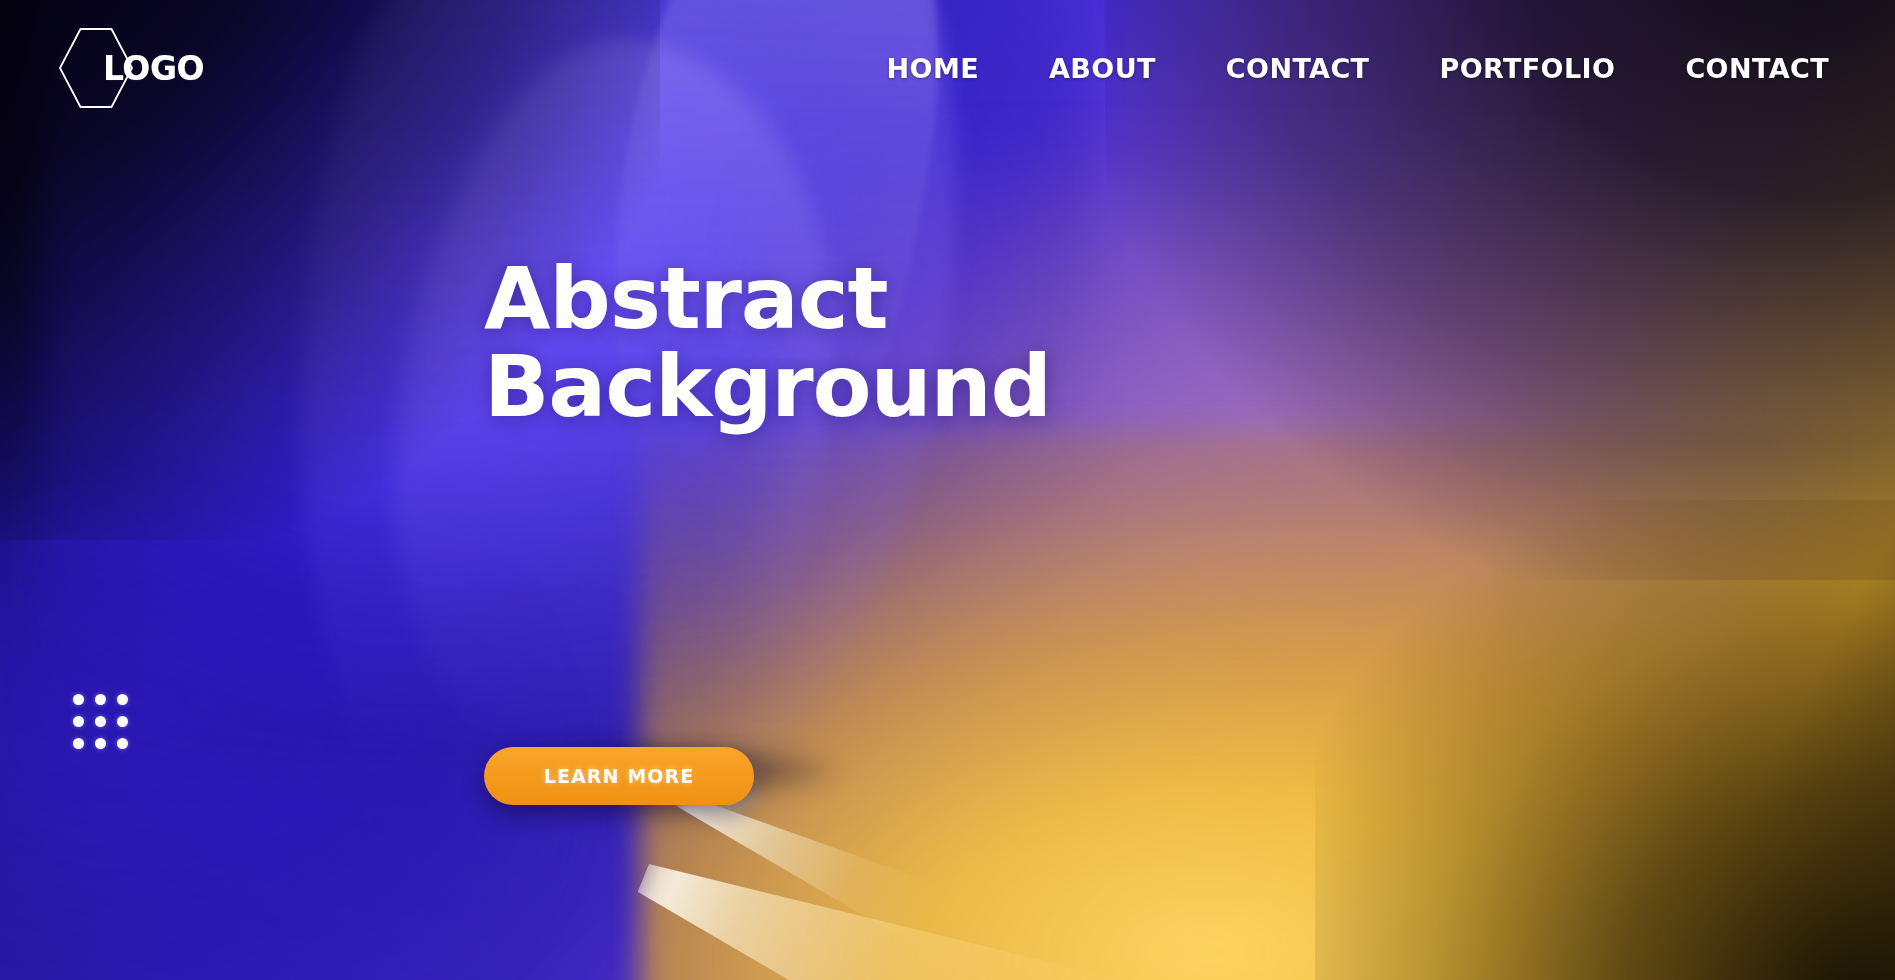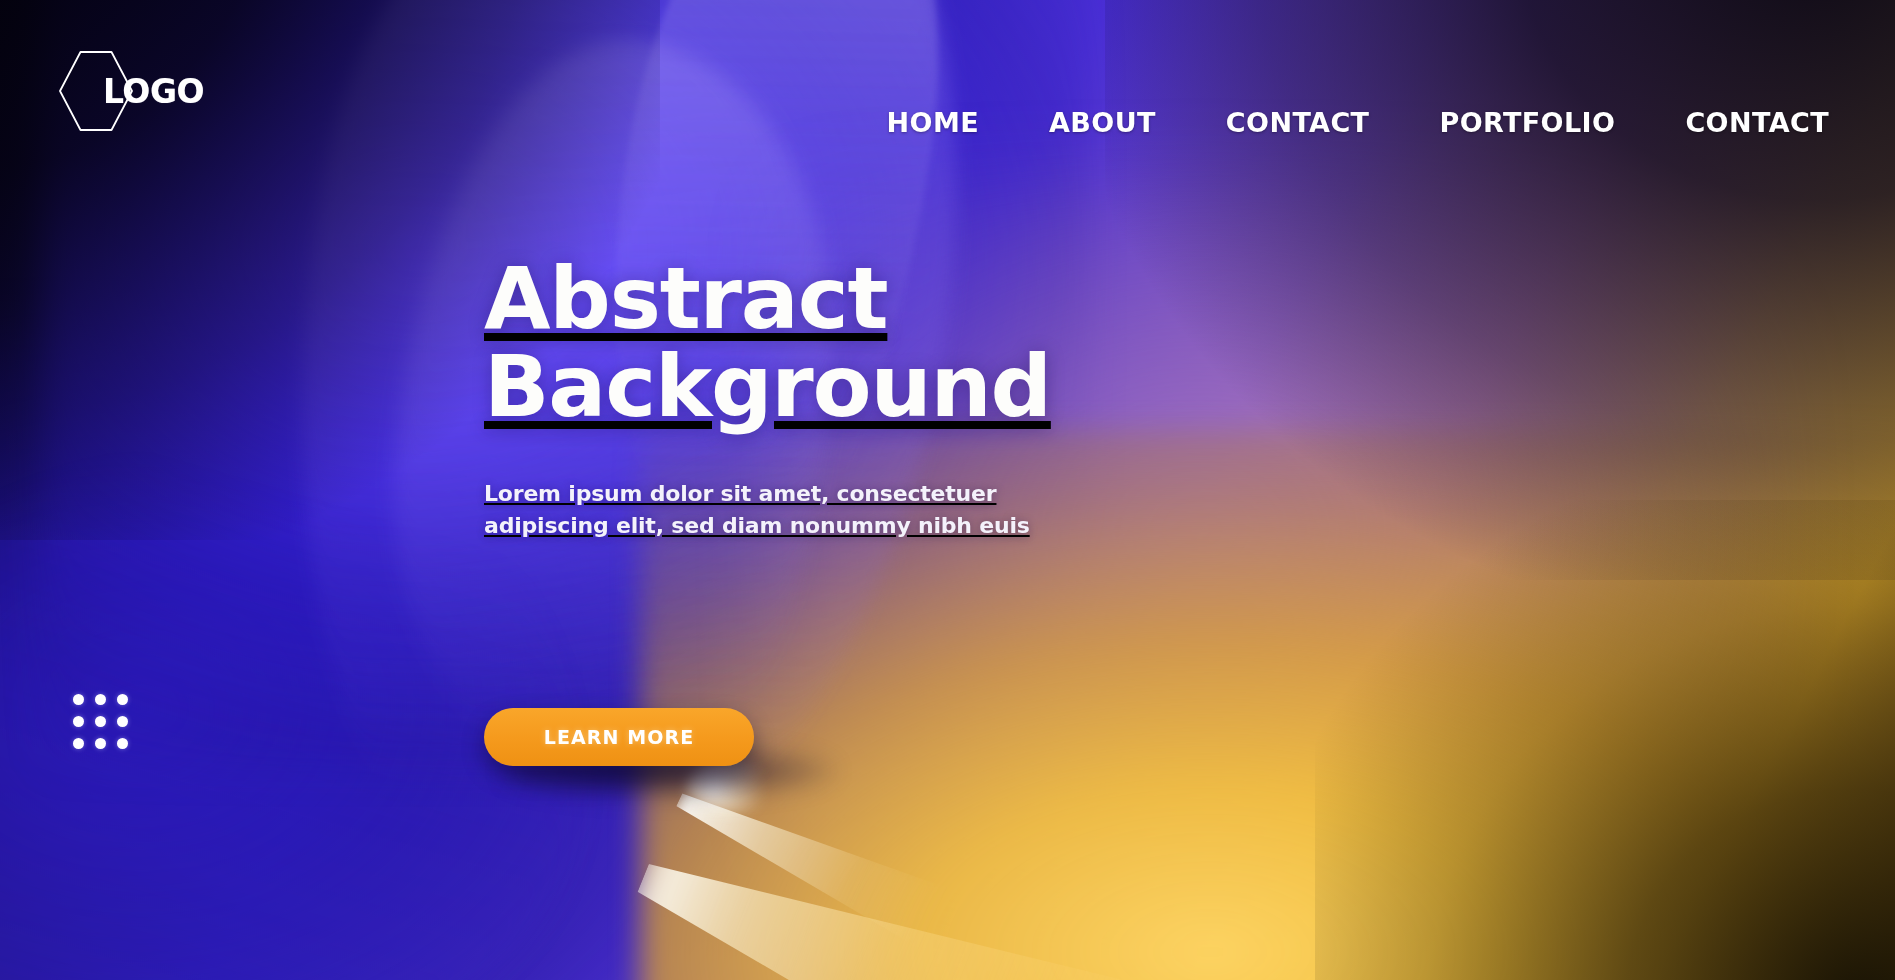--- a/index.html
+++ b/index.html
@@ -222,21 +222,21 @@
       rgba(255,240,195,0) 76%);
     filter:blur(6px);
   }
 
   
   .topbar {
     position:absolute;
     left:0; top:0;
     width:100%; height:136px;
     display:flex;
-    align-items:flex-end;
+    align-items:center;
     justify-content:space-between;
     padding:0 66px 0 56px;
     z-index:20;
   }
 
   
   .logo {
     position:relative;
     display:flex;
     align-items:center;
@@ -283,21 +283,20 @@
     cursor:pointer;
     text-shadow:0 1px 3px rgba(0,0,0,.35);
   }
 
   
   .hero {
     position:absolute;
     left:484px; top:255px;
     width:760px;
     z-index:15;
-    text-decoration:underline;
   }
   .hero-title {
     font-family:"DejaVu Sans", sans-serif;
     font-size:86px;
     font-weight:700;
     line-height:1.02;
     letter-spacing:-1.2px;
     color:#fdfdfb;
     text-shadow:0 2px 18px rgba(20,10,70,.35);
     white-space:pre-line;
@@ -343,20 +342,21 @@
     border-radius:29px;
     background:linear-gradient(180deg,#f9a62a 0%, #f59a1d 52%, #ef9113 100%);
     color:#ffffff;
     font-family:"DejaVu Sans", sans-serif;
     font-size:19px;
     font-weight:700;
     letter-spacing:1.1px;
     cursor:pointer;
     box-shadow:0 10px 22px rgba(12,7,40,.45);
     text-shadow:0 0 6px rgba(255,240,200,.45);
+    margin-top:39px;
   }
 
   
   .dotgrid {
     position:absolute;
     left:73px; top:694px;
     display:grid;
     grid-template-columns:repeat(3, 11px);
     grid-template-rows:repeat(3, 11px);
     gap:11px;
@@ -408,22 +408,20 @@
       <a class="nav-item" href="#">CONTACT</a>
       <a class="nav-item" href="#">PORTFOLIO</a>
       <a class="nav-item" href="#">CONTACT</a>
     </nav>
 
   </header>
 
   <section class="hero">
     <h1 class="hero-title">Abstract
 Background</h1>
-    <p class="hero-sub">Lorem ipsum dolor sit amet, consectetuer
-adipiscing elit, sed diam nonummy nibh euis</p>
   </section>
 
   <div class="cta-wrap">
     <div class="cta-shadow"></div>
     <button class="cta">LEARN MORE</button>
   </div>
 
   <div class="dotgrid">
     <span class="dot"></span>
     <span class="dot"></span>

